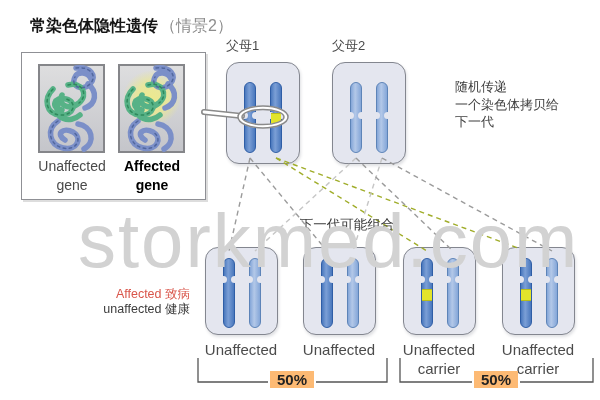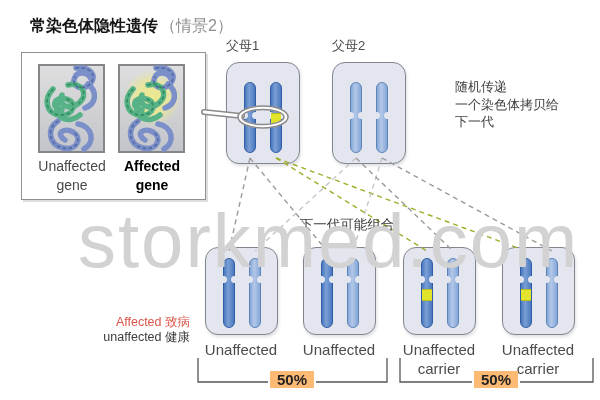--- a/index.html
+++ b/index.html
@@ -47,21 +47,21 @@
 
   
   .parent-label{width:74px;top:37px;text-align:left;font-size:13px;color:#4a4a4a;z-index:10;}
   #parent-1-label{left:226px;} #parent-2-label{left:332px;}
   #inheritance-note{left:455px;top:78px;width:140px;font-size:13px;line-height:17.5px;color:#3f3f3f;z-index:10;}
   #combination-label{left:282px;top:216px;width:130px;text-align:center;font-size:13.5px;color:#3a3a3a;z-index:16;}
   .child-label{top:340px;width:120px;text-align:center;font-size:15px;line-height:19px;color:#4b4b4b;z-index:10;}
   #child-1-label{left:181px;} #child-2-label{left:279px;} #child-3-label{left:379px;} #child-4-label{left:478px;}
 
   
-  #status-legend{left:18px;top:287px;width:172px;text-align:right;font-size:12.5px;line-height:14.5px;z-index:10;margin-top:28px;}
+  #status-legend{left:18px;top:287px;width:172px;text-align:right;font-size:12.5px;line-height:14.5px;z-index:10;}
 
   
   .pct{top:371px;width:44px;text-align:center;font-size:15px;font-weight:600;color:#222;z-index:16;background:#fdba74;}
   #pct-1{left:270px;} #pct-2{left:474px;}
 
   
   #lines-layer{left:0;top:0;z-index:15;pointer-events:none;}
   #callout-layer{left:0;top:0;z-index:25;pointer-events:none;}
   line.gray{stroke:var(--gray-line);} line.lightgray{stroke:var(--light-line);}
   line.olive{stroke:var(--carrier-line);}

